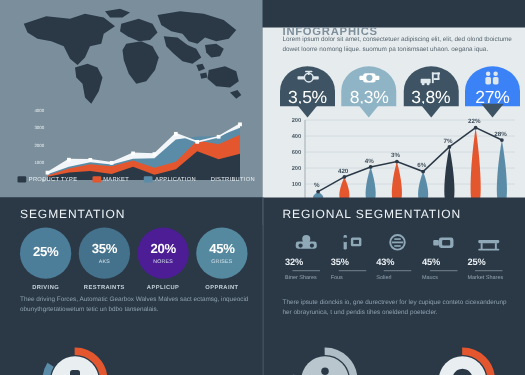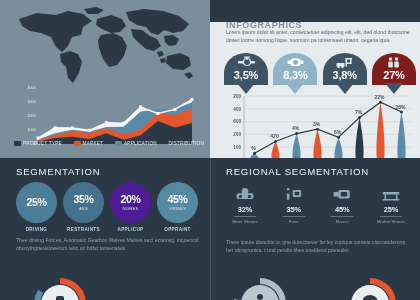--- a/index.html
+++ b/index.html
@@ -45,21 +45,21 @@
   .badge { width:44px; position:relative; }
   .badge-circ { width:44px; height:32px; border-radius:50% 50% 0 0 / 62% 62% 0 0;
                 position:relative; overflow:hidden; }
   .badge-pin { position:absolute; left:50%; top:30px; transform:translateX(-50%);
                width:0;height:0;border-left:9px solid transparent;
                border-right:9px solid transparent; }
   .badge-ic { position:absolute; left:0; top:2px; width:100%; height:14px;
               display:flex; align-items:center; justify-content:center; }
   .badge-ic svg { width:19px; height:13px; display:block; }
   .badge-val { position:absolute; left:0; top:16px; width:100%; text-align:center;
-               font-size:11px; font-weight:bold; color:#fff; letter-spacing:-.2px; }
+               font-size:14px; font-weight:normal; color:#fff; letter-spacing:-.2px; }
 
   
   .barchart { position:absolute; left:14px; top:64px; width:194px; height:88px; }
   .barchart svg { width:100%; height:100%; display:block; overflow:visible; }
   .bc-ax { font-size:4.6px; fill:#4d5d68; font-weight:bold; font-family:"Liberation Sans",sans-serif; }
   .bc-dl { font-size:5px; fill:#41515c; font-weight:bold; font-family:"Liberation Sans",sans-serif; }
 
   
   .sec-h { position:absolute; font-size:9.6px; font-weight:normal; letter-spacing:.75px;
            color:#eef3f6; }
@@ -72,21 +72,21 @@
               display:flex; flex-direction:column; align-items:center; justify-content:center; }
   .seg-pct { font-size:10.5px; font-weight:bold; color:#fff; line-height:1; letter-spacing:-.3px; }
   .seg-sub { font-size:4.2px; color:#d5e2ea; margin-top:1px; letter-spacing:.2px; }
   .seg-lab { margin-top:4px; font-size:4.6px; font-weight:bold; letter-spacing:.35px; color:#c3d0d9; }
   .seg-body { position:absolute; left:16px; top:78px; width:184px; font-size:5.1px;
               line-height:1.6; color:#8fa1ad; }
 
   
   .reg-row { position:absolute; left:18px; top:26px; width:180px;
              display:flex; justify-content:space-between; }
-  .reg-col { width:34px; text-align:center; }
+  .reg-col { width:34px; }
   .reg-ic { height:21px; display:flex; align-items:center; justify-content:center; }
   .reg-ic svg { width:22px; height:17px; display:block; }
   .reg-pct { font-size:7.4px; font-weight:bold; color:#e9eff3; letter-spacing:-.1px; }
   .reg-rule { width:22px; height:1px; background:#64747f; margin:1.5px auto 2px; }
   .reg-lab { font-size:4.4px; line-height:1.32; color:#93a4b0; }
   .reg-body { position:absolute; left:16px; top:80px; width:186px; font-size:5.1px;
               line-height:1.6; color:#8fa1ad; }
 
   
   .donut { position:absolute; width:56px; height:56px; }
@@ -220,21 +220,21 @@
               <rect x="24" y="13" width="9" height="3"></rect>
             </g>
               </svg>
           </div>
           <div class="badge-val">3,8%</div>
         </div>
         <div class="badge-pin" style="border-top:11px solid #3e5464"></div>
       </div>
 
       <div class="badge">
-        <div class="badge-circ" style="background:#7f1d1d">
+        <div class="badge-circ" style="background:#3b82f6">
           <div class="badge-ic">
             <svg viewBox="0 0 38 26">
                 <g fill="#dfe8ec">
               <circle cx="13" cy="6" r="3.6"></circle>
                   <rect x="8.6" y="11" width="9" height="12" rx="2.6"></rect>
               <circle cx="25" cy="6" r="3.6"></circle>
                   <rect x="20.6" y="11" width="9" height="12" rx="2.6"></rect>
             </g>
               </svg>
           </div>
@@ -383,20 +383,33 @@
             <rect x="15" y="6" width="13" height="11" rx="2"></rect>
             <rect x="18" y="9" width="7" height="5" fill="#2b3947"></rect>
           </g>
             </svg>
         </div>
         <div class="reg-pct">35%</div>
         <div class="reg-rule"></div>
         <div class="reg-lab">Fous</div>
       </div>
 
+      <div class="reg-col">
+        <div class="reg-ic">
+          <svg viewBox="0 0 34 26">
+            <circle cx="17" cy="12" r="9" fill="none" stroke="#8fa9b8" stroke-width="2.4"></circle>
+            <rect x="10" y="11" width="14" height="2.2" fill="#8fa9b8"></rect>
+            <rect x="13" y="7" width="8" height="2" fill="#8fa9b8"></rect>
+            <rect x="13" y="15.5" width="8" height="2" fill="#8fa9b8"></rect>
+          </svg>
+        </div>
+        <div class="reg-pct">43%</div>
+        <div class="reg-rule"></div>
+        <div class="reg-lab">Solierl</div>
+      </div>
 
       <div class="reg-col">
         <div class="reg-ic">
           <svg viewBox="0 0 34 26">
               <g fill="#8fa9b8">
             <rect x="11" y="6" width="18" height="13" rx="3"></rect>
             <rect x="4" y="9" width="7" height="7" rx="1.4"></rect>
             <rect x="15" y="9" width="10" height="7" rx="1.4" fill="#2b3947"></rect>
           </g>
             </svg>

